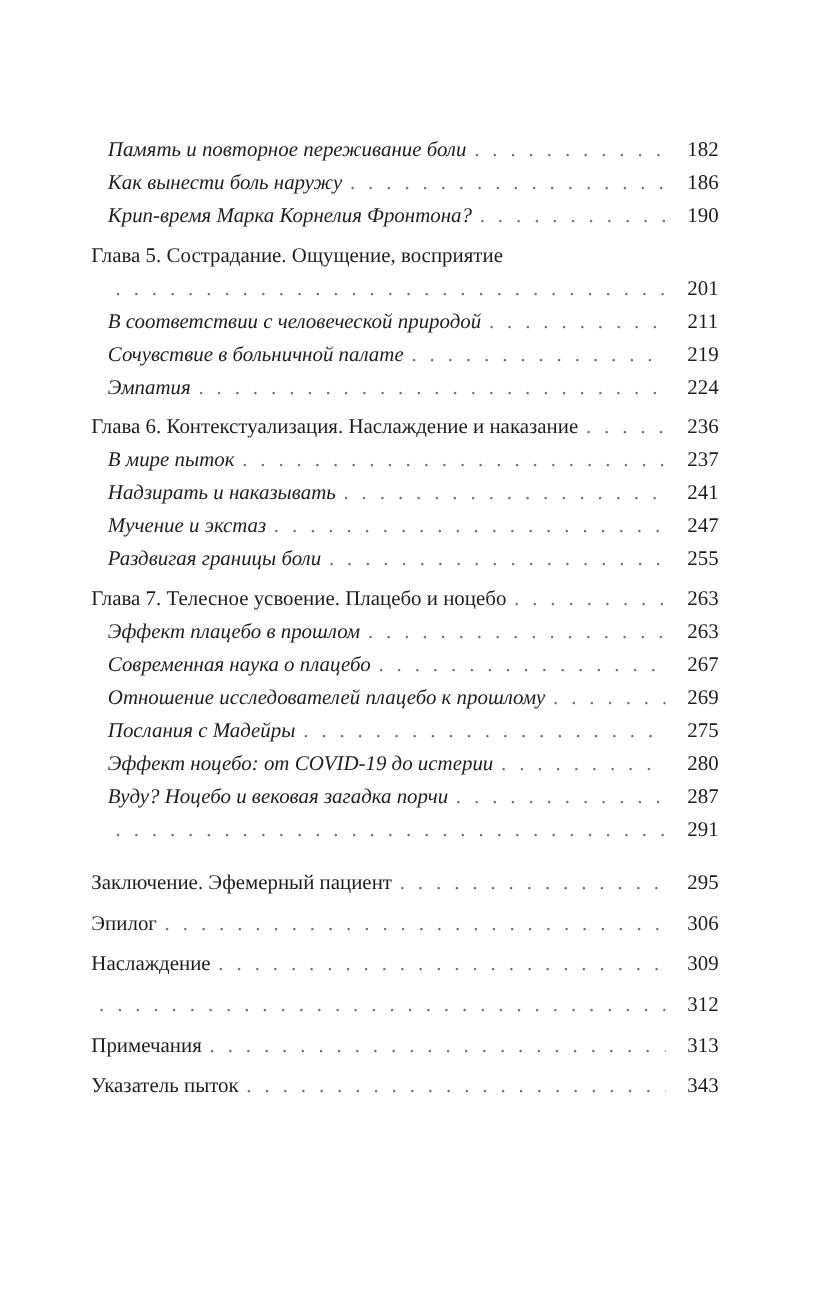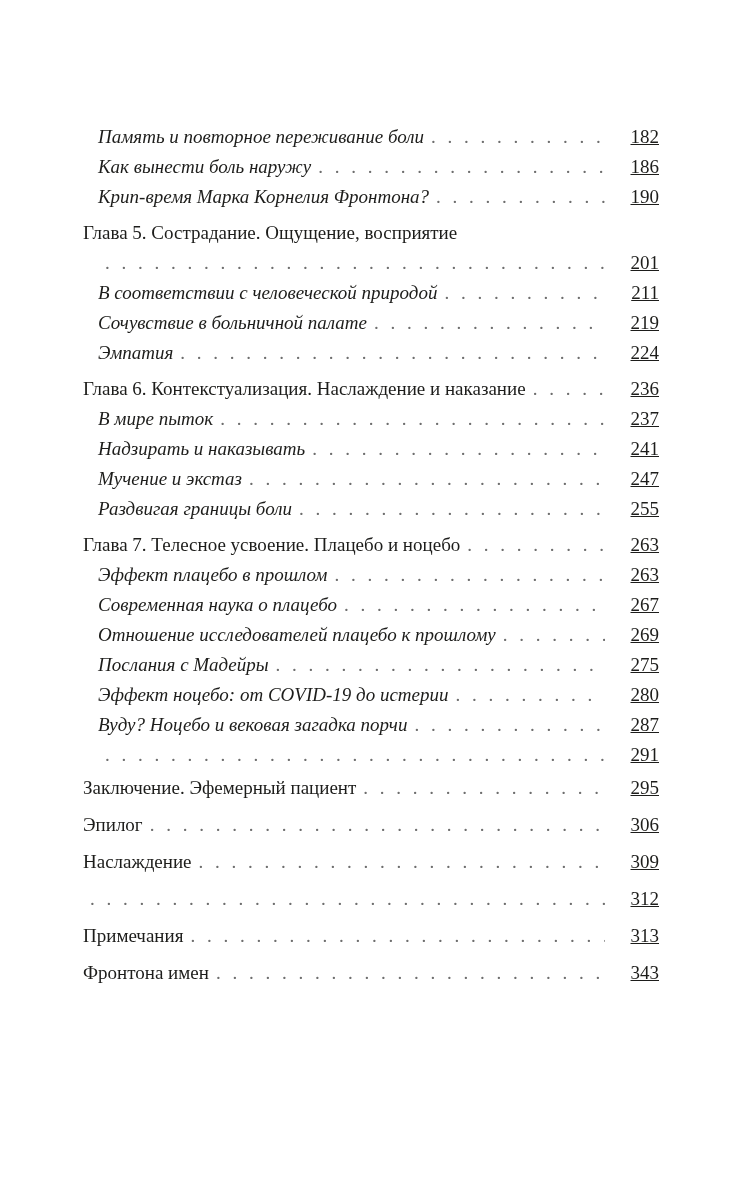--- a/index.html
+++ b/index.html
@@ -23,21 +23,21 @@
     padding: 122px 80px 0 83px;
     overflow: hidden;
   }
   .toc { width: 100%; }
   .entry {
     font-size: 19px;
     line-height: 30px;
   }
   .entry.chapter { margin-top: 6px; }
   .entry.top { margin-top: 7px; }
-  .entry.sub + .entry.top { margin-top: 3px; }
+  .entry.sub + .entry.top { margin-top: 18px; }
   .entry.sub {
     padding-left: 15px;
     font-style: italic;
   }
   .row {
     display: flex;
     align-items: baseline;
   }
   .title {
     white-space: nowrap;
@@ -52,25 +52,24 @@
     font-style: normal;
     letter-spacing: 1px;
     word-spacing: 5px;
   }
   .leader::after {
     content: ". . . . . . . . . . . . . . . . . . . . . . . . . . . . . . . . . . . . . . . . . . . . . . . . . .";
   }
   .page-num {
     flex: 0 0 auto;
     min-width: 40px;
-    text-align: right;
+    text-align: center;
     font-style: normal;
     font-variant-numeric: oldstyle-nums;
     font-feature-settings: "onum" 1;
-    text-decoration: underline;
   }
 </style>
 </head>
 <body>
 
 <div class="page">
   <div class="toc">
       <div class="entry sub">
         <div class="row">
           <span class="title">Память и повторное переживание боли</span>
@@ -243,19 +242,19 @@
       </div>
       <div class="entry top">
         <div class="row">
           <span class="title">Примечания</span>
           <span class="leader"></span>
           <span class="page-num">313</span>
         </div>
       </div>
       <div class="entry top">
         <div class="row">
-          <span class="title">Фронтона имен</span>
+          <span class="title">Указатель пыток</span>
           <span class="leader"></span>
           <span class="page-num">343</span>
         </div>
       </div>
     </div>
 </div>
 
 </body></html>

